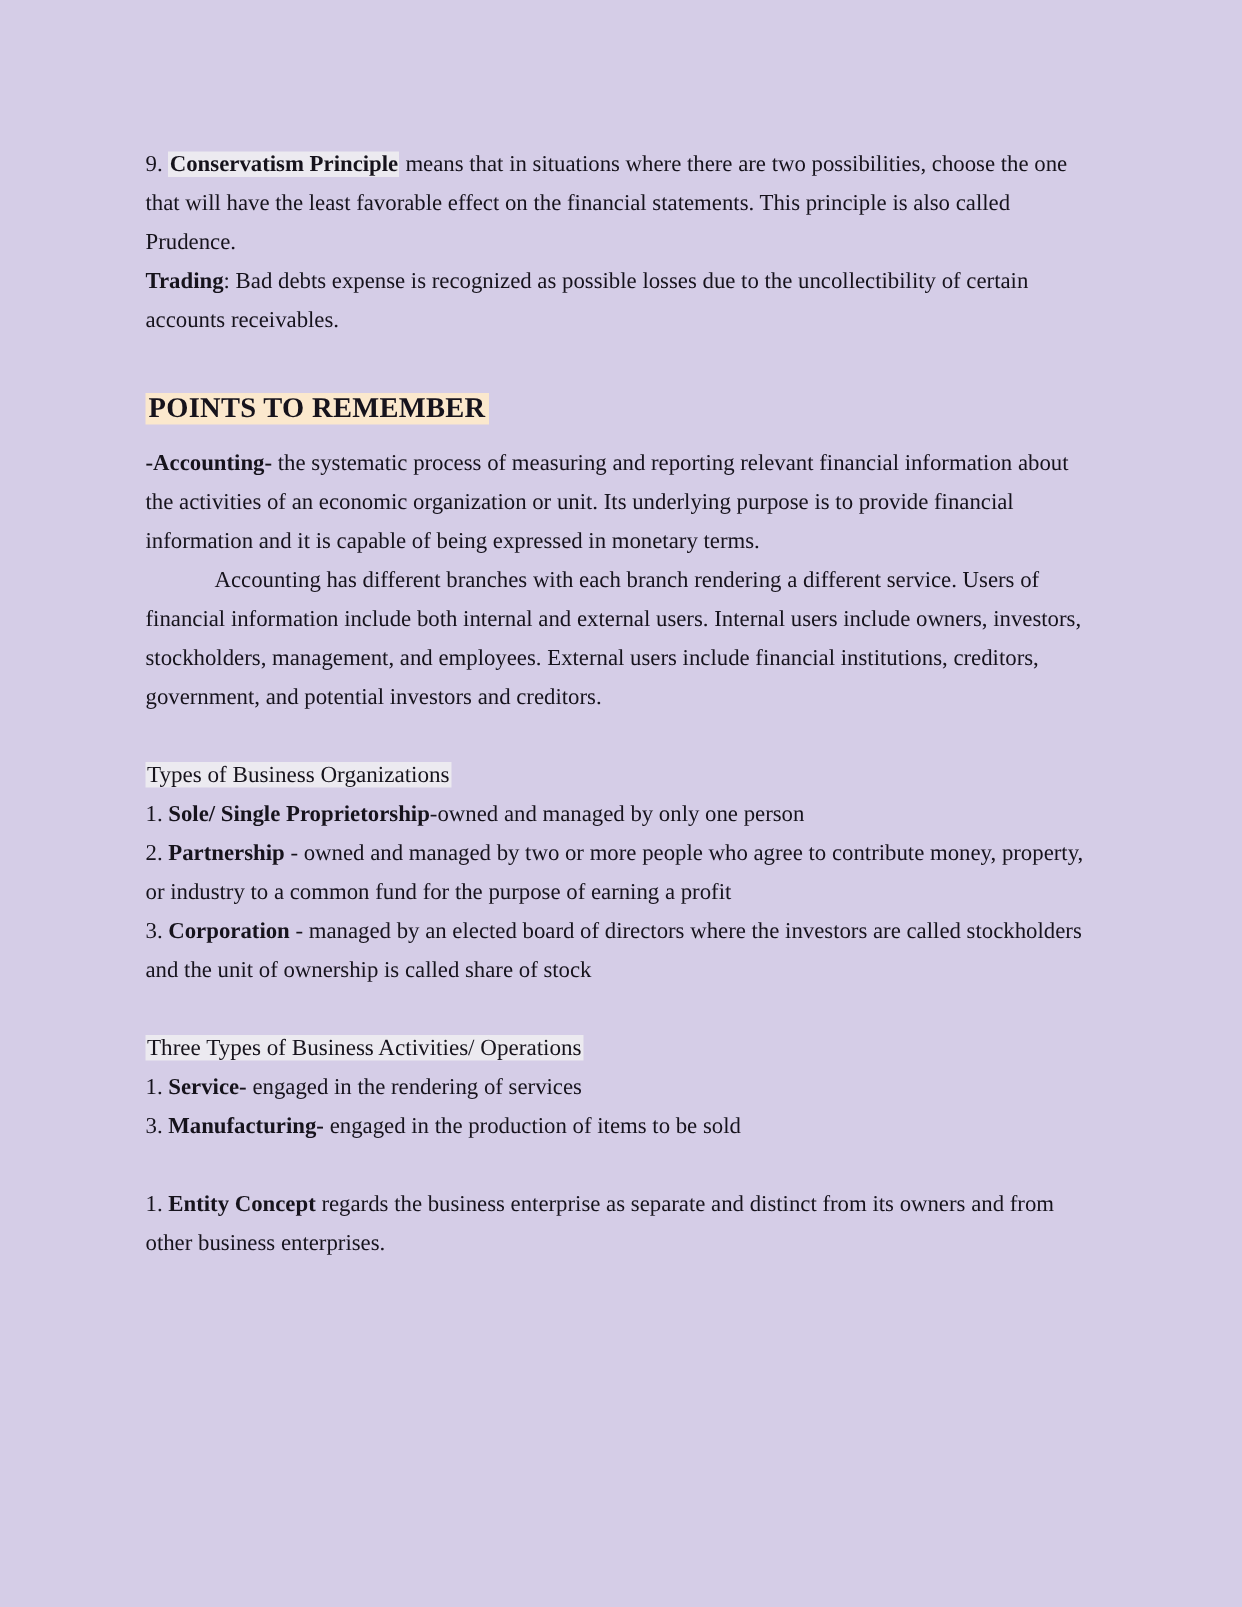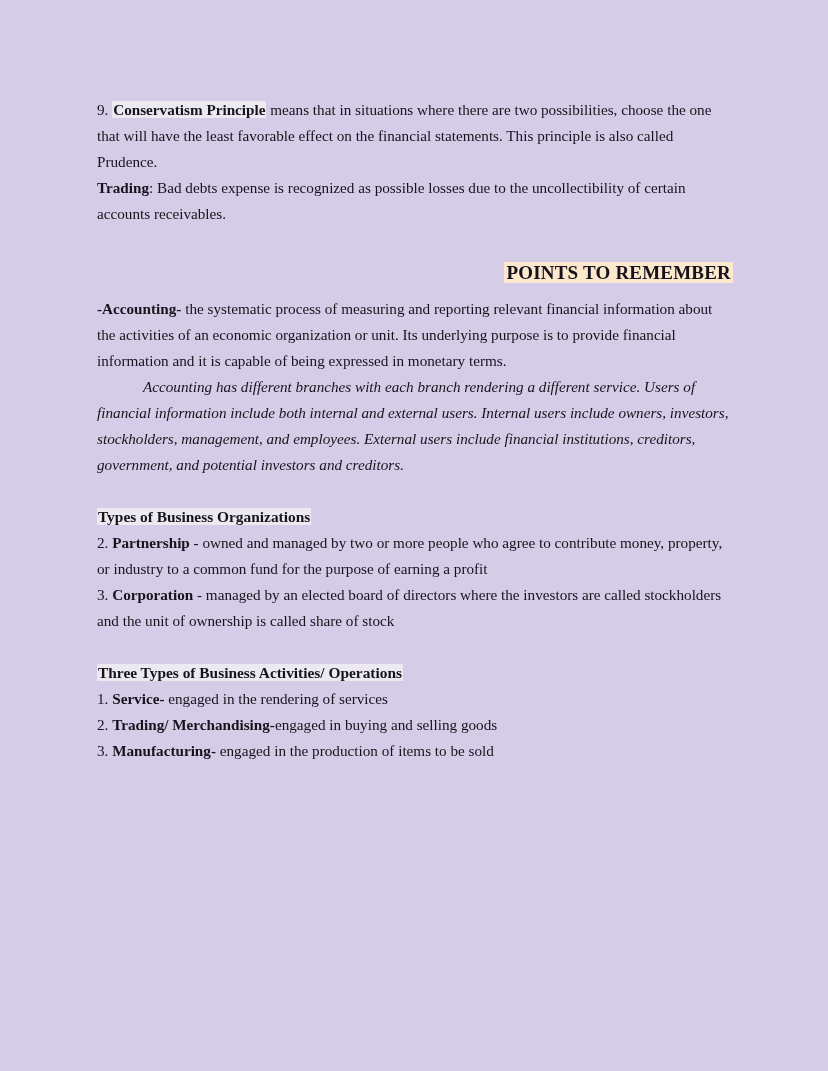--- a/index.html
+++ b/index.html
@@ -51,38 +51,36 @@
     padding: 0 1px;
   }
   .hl-cream {
     background: #fbe8cd;
     box-decoration-break: clone;
     -webkit-box-decoration-break: clone;
     padding: 0 2px;
   }
 
   .section-head {
-    font-weight: bold;
+    font-weight: normal;
     font-size: 15.4px;
     line-height: 26px;
     margin: 0;
   }
 
   .big-head {
     font-weight: bold;
     font-size: 19px;
     line-height: 30px;
     letter-spacing: 0.2px;
     margin: 0;
-    text-align: right;
   }
 
   .indent-first {
     text-indent: 46px;
-    font-style: italic;
   }
 
   .gap-lg { height: 31px; }
   .gap-md { height: 26px; }
   .gap-xs { height: 8px; }
 </style>
 </head>
 <body>
 
 <div class="page">
@@ -99,34 +97,35 @@
     <div class="gap-xs"></div>
 
     <p class="para"><span class="bold">-Accounting-</span><span> the systematic process of measuring and reporting relevant financial information about the activities of an economic organization or unit. Its underlying purpose is to provide financial information and it is capable of being expressed in monetary terms.</span></p>
 
     <p class="para indent-first">Accounting has different branches with each branch rendering a different service. Users of financial information include both internal and external users. Internal users include owners, investors, stockholders, management, and employees. External users include financial institutions, creditors, government, and potential investors and creditors.</p>
 
     <div class="gap-md"></div>
 
     <p class="section-head"><span class="hl-white">Types of Business Organizations</span></p>
 
+    <p class="para"><span>1.</span> <span class="bold">Sole/ Single Proprietorship</span><span>-owned and managed by only one person</span></p>
 
     <p class="para"><span>2.</span> <span class="bold">Partnership</span><span> - owned and managed by two or more people who agree to contribute money, property, or industry to a common fund for the purpose of earning a profit</span></p>
 
     <p class="para"><span>3.</span> <span class="bold">Corporation</span><span> - managed by an elected board of directors where the investors are called stockholders and the unit of ownership is called share of stock</span></p>
 
 
     <div class="gap-md"></div>
 
     <p class="section-head"><span class="hl-white">Three Types of Business Activities/ Operations</span></p>
 
     <p class="para"><span>1.</span> <span class="bold">Service-</span><span> engaged in the rendering of services</span></p>
 
-    <p class="para"><span>2.</span> <span class="bold">Trading/ Merchandising-</span><span>engaged in buying and selling goods</span></p>
 
     <p class="para"><span>3.</span> <span class="bold">Manufacturing-</span><span> engaged in the production of items to be sold</span></p>
 
     <div class="gap-md"></div>
 
 
+    <p class="para"><span>1.</span> <span class="bold">Entity Concept</span><span> regards the business enterprise as separate and distinct from its owners and from other business enterprises.</span></p>
 
   </div>
 </div>
 
 </body></html>

